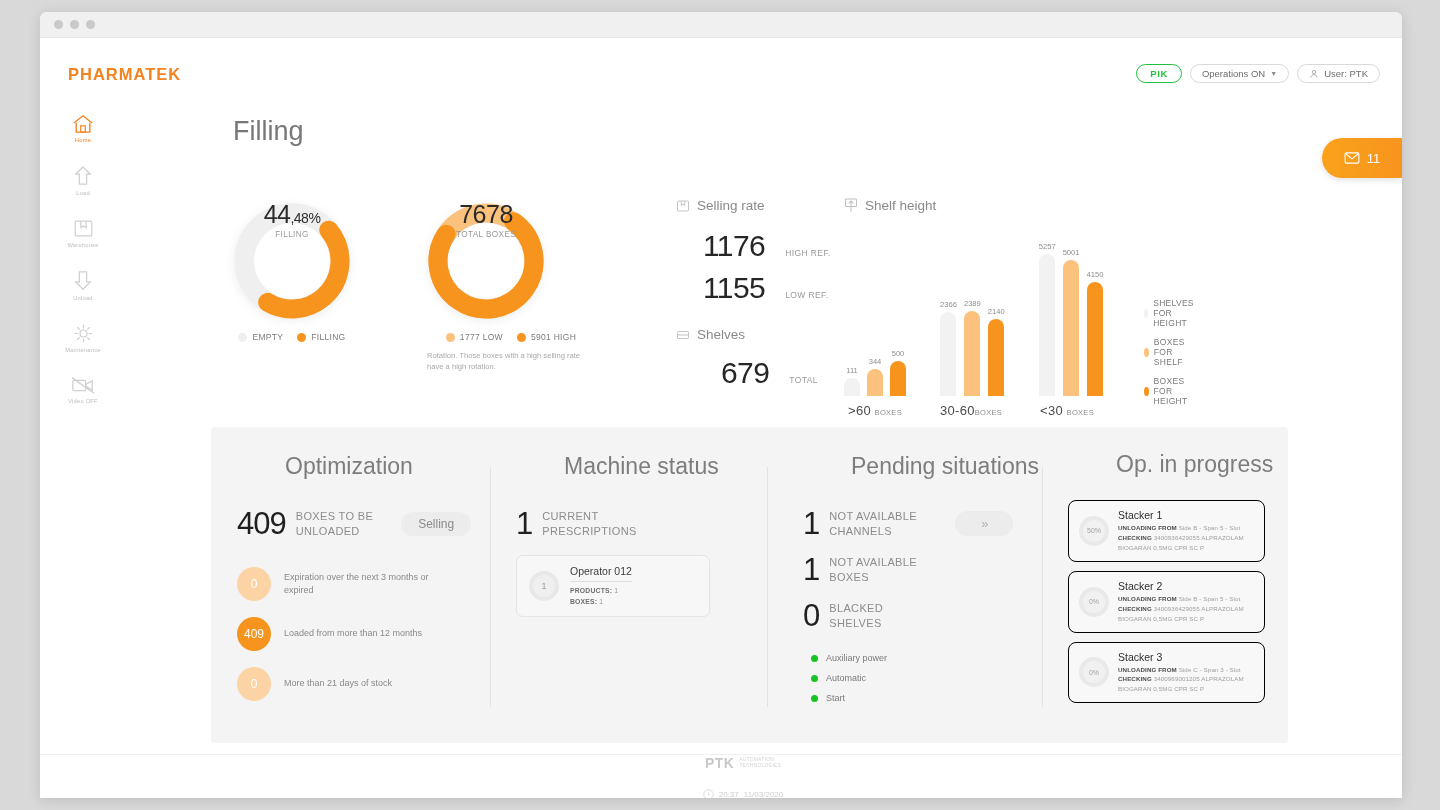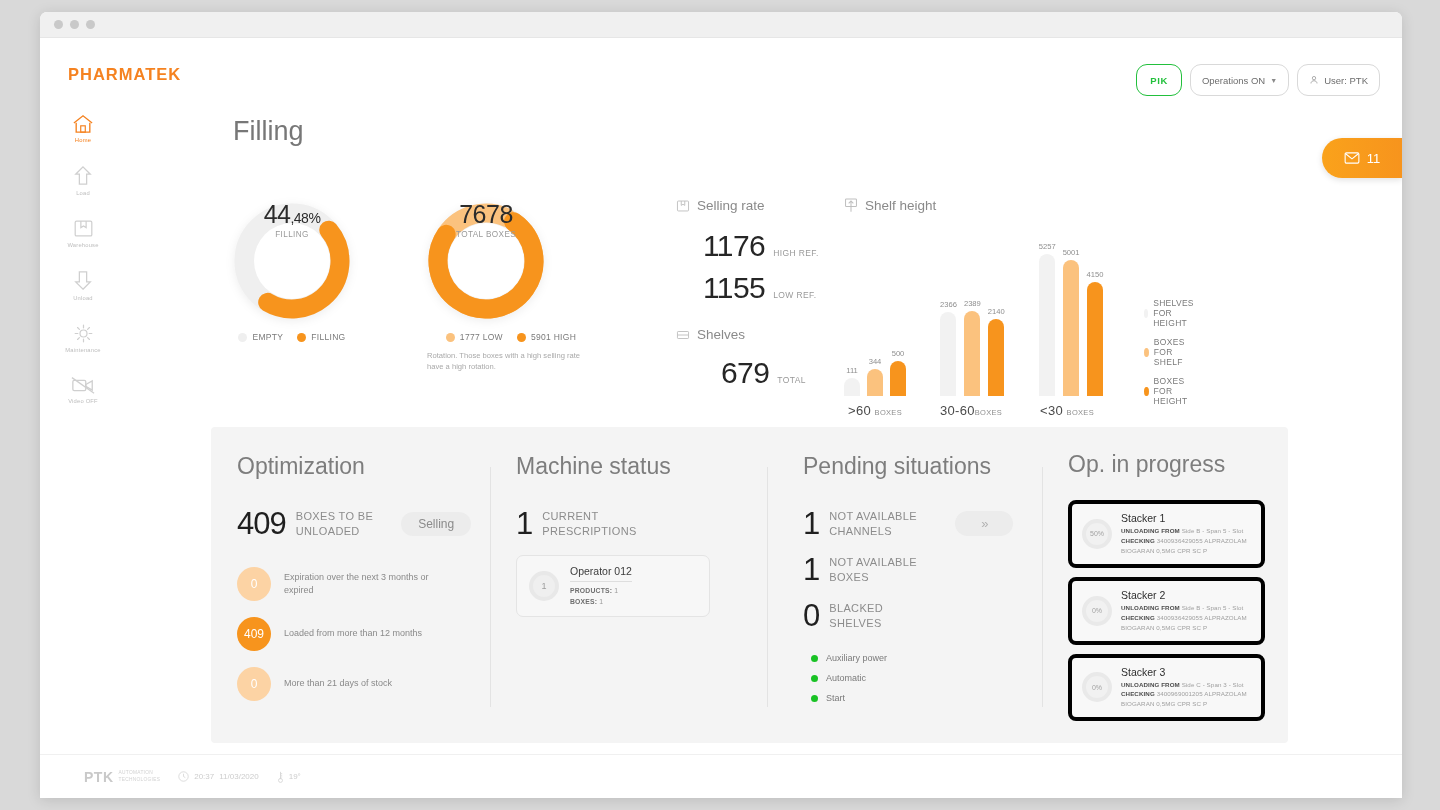--- a/index.html
+++ b/index.html
@@ -42,21 +42,21 @@
     color: #f58220;
   }
 
   
   .topright {
     position: absolute; right: 22px; top: 26px;
     display: flex; align-items: center; gap: 8px;
   }
   .pill {
     border: 1px solid #d9d9d9; border-radius: 11px;
-    height: 32px; display: flex; align-items: center; gap: 5px;
+    height: 19px; display: flex; align-items: center; gap: 5px;
     padding: 0 11px; font-size: 9.5px; color: #6d6d6d;
     background: #fff; white-space: nowrap;
   }
   .pill.pik { border-color: #22c03c; color: #22c03c; font-weight: bold; letter-spacing: .6px; padding: 0 13px;}
   .caret { font-size: 7px; color: #8a8a8a; }
 
   
   .sidebar {
     position: absolute; left: 0; top: 56px;
     width: 86px; padding-top: 20px;
@@ -101,21 +101,21 @@
   .legendrow { display: flex; justify-content: center; gap: 14px; margin-top: 12px; }
   .lg { display: flex; align-items: center; gap: 5px; font-size: 8.5px; color: #7a7a7a; letter-spacing: .3px; }
   .lgdot { width: 9px; height: 9px; border-radius: 50%; }
   .note { margin-top: 8px; font-size: 7.6px; color: #a9a9a9; line-height: 1.45; text-align: left; width: 168px;}
 
   
   .statcol { position: absolute; }
   .sechead { display: flex; align-items: center; gap: 7px; font-size: 13.5px; color: #8a8a8a; }
   .bignum { font-size: 30px; color: #262626; letter-spacing: -.6px; }
   .bigunit { font-size: 8.5px; color: #999; letter-spacing: .4px; }
-  .statline { display: flex; align-items: baseline; gap: 8px; }
+  .statline { display: flex; align-items: baseline; gap: 20px; }
 
   
   .chart { position: absolute; }
   .bars { position: relative; height: 165px; display: flex; align-items: flex-end; gap: 34px; }
   .grp { display: flex; align-items: flex-end; gap: 7px; position: relative; }
   .barbox { display: flex; flex-direction: column; align-items: center; justify-content: flex-end; }
   .barval { font-size: 7.6px; color: #8e8e8e; margin-bottom: 3px; }
   .bar { width: 16px; border-radius: 8px 8px 0 0; }
   .xlabels { display: flex; gap: 34px; margin-top: 7px; }
   .xlab { width: 62px; text-align: center; font-size: 13px; color: #4a4a4a; white-space: nowrap;}
@@ -126,21 +126,21 @@
   .bottom {
     position: absolute; left: 171px; top: 389px;
     width: 1077px; height: 316px;
     background: #f4f4f4; border-radius: 4px;
     display: flex;
   }
   .col { padding: 26px 0 0 26px; position: relative; }
   .col + .col::before {
     content: ""; position: absolute; left: 0; top: 40px; bottom: 36px; width: 1px; background: #e3e3e3;
   }
-  .coltitle { font-size: 23px; color: #7d7d7d; font-weight: normal; margin-bottom: 28px; }
+  .coltitle { font-size: 23px; color: #7d7d7d; font-weight: normal; margin-bottom: 28px; margin-left: 48px; }
 
   .kpi { display: flex; align-items: center; gap: 10px; }
   .kpinum { font-size: 31px; color: #1f1f1f; letter-spacing: -1px; line-height: 1; }
   .kpilbl { font-size: 11px; color: #8c8c8c; line-height: 1.35; letter-spacing: .35px; }
   .updatebtn {
     margin-left: 18px; background: #ececec; border-radius: 14px;
     padding: 5px 17px; font-size: 12px; color: #8b8b8b; border: none; cursor: pointer;
   }
   .arrowbtn {
     margin-left: 28px; background: #ececec; border-radius: 14px;
@@ -167,38 +167,39 @@
     font-size: 9px; color: #9d9d9d; flex: 0 0 auto;
   }
   .opname { font-size: 10.5px; color: #3c3c3c; padding-bottom: 4px; border-bottom: 1px solid #dedede; }
   .opmeta { font-size: 6.8px; color: #9a9a9a; margin-top: 4px; line-height: 1.55; letter-spacing: .2px;}
   .opmeta b { color: #6e6e6e; font-weight: bold; }
 
   .statusdot { width: 7px; height: 7px; border-radius: 50%; background: #19c225; }
   .statusrow { display: flex; align-items: center; gap: 8px; margin-top: 10px; font-size: 9px; color: #7a7a7a; }
 
   .stacker {
-    width: 197px; border: 4px solid #000000; border-radius: 8px; background: #f8f8f8;
+    width: 197px; border: 1px solid #000000; border-radius: 8px; background: #f8f8f8;
     padding: 8px 10px; display: flex; align-items: center; gap: 9px; margin-bottom: 9px;
   }
   .stkpct {
     width: 30px; height: 30px; border-radius: 50%; background: #f1f1f1; border: 4px solid #e9e9e9;
     display: flex; align-items: center; justify-content: center;
     font-size: 7px; color: #a3a3a3; flex: 0 0 auto;
   }
   .stkname { font-size: 10.5px; color: #2e2e2e; font-weight: normal; margin-bottom: 2px; }
   .stkline { font-size: 6.2px; color: #a0a0a0; line-height: 1.6; letter-spacing: .1px; }
   .stkline b { color: #4d4d4d; }
 
   
   .footer {
     position: absolute; left: 0; bottom: 0; width: 100%; height: 44px;
     border-top: 1px solid #f0f0f0;
     display: flex; align-items: center; padding-left: 44px; gap: 18px;
     color: #cfcfcf;
+    flex-direction: column;
   }
   .ftlogo { font-size: 14px; font-weight: bold; color: #c9c9c9; letter-spacing: .5px; }
   .fttag { font-size: 4.8px; color: #d2d2d2; line-height: 1.3; letter-spacing: .3px; }
   .ftitem { display: flex; align-items: center; gap: 5px; font-size: 8px; color: #cdcdcd; }
 </style>
 </head>
 <body>
 
 <div class="desktop">
   <div class="window">

